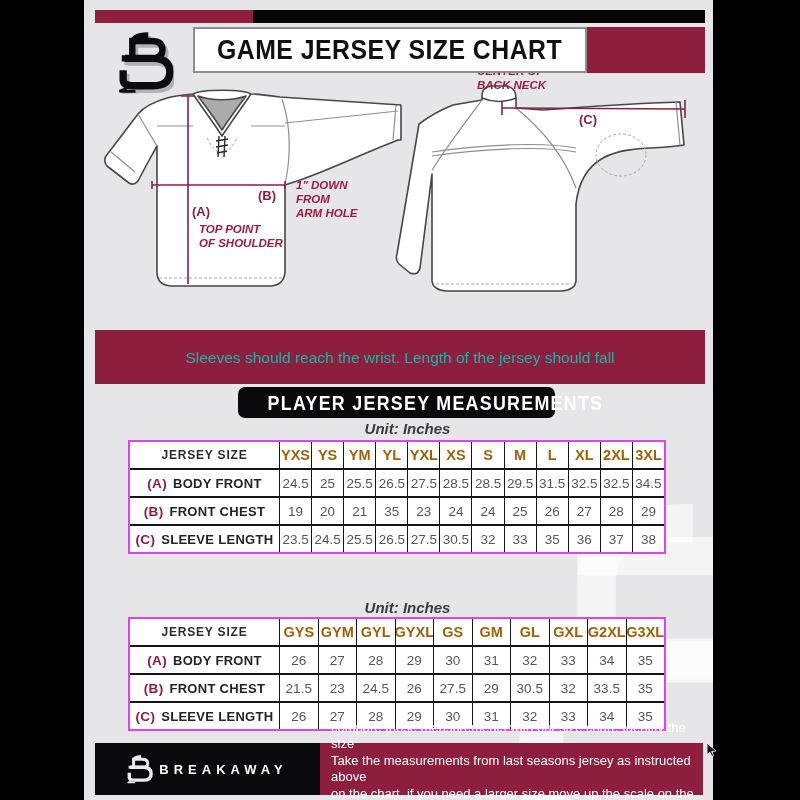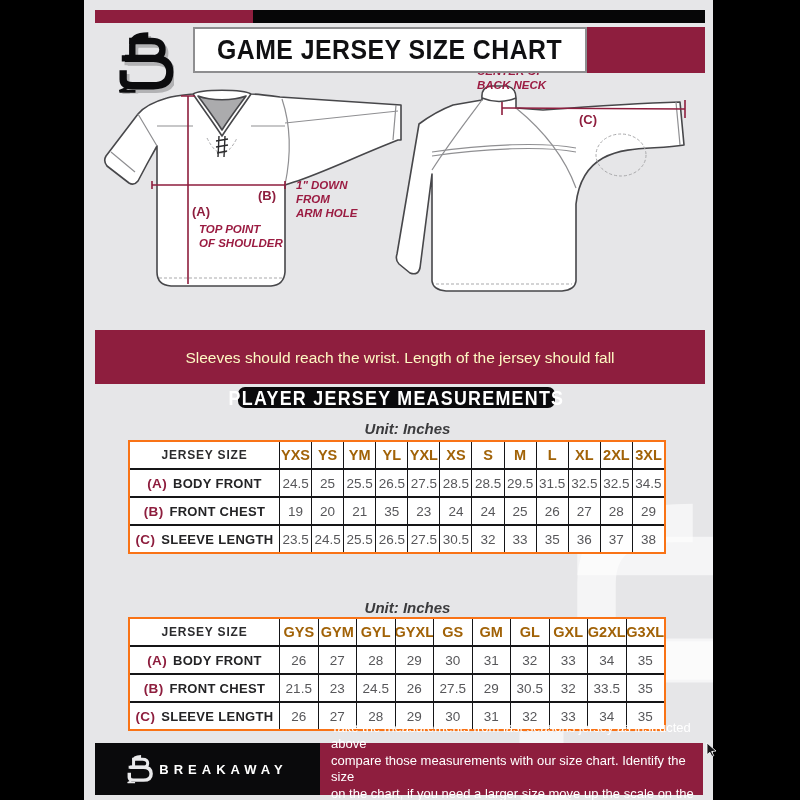--- a/index.html
+++ b/index.html
@@ -12,32 +12,32 @@
   .topbar{top:10px;height:13px;}
   .topbar.maroon{left:11px;width:158px;background:#8E1E3E;}
   .topbar.black{left:169px;width:452px;background:#060607;}
   .titlebox{left:109px;top:27px;width:394px;height:46px;background:#fff;border:2px solid #8e8e90;
             box-sizing:border-box;display:flex;align-items:center;justify-content:center;z-index:3;}
   .titlebox span{font-weight:800;font-size:27px;color:#101012;letter-spacing:.5px;transform:scaleX(.92);white-space:nowrap;}
   .titlemaroon{left:503px;top:27px;width:118px;height:46px;background:#8E1E3E;}
   .toplogo{left:34px;top:30px;z-index:4;}
 
   
-  .notice{left:11px;top:330px;width:610px;height:54px;background:#8E1E3E;color:#fef9c3;
+  .notice{left:11px;top:330px;width:610px;height:54px;background:#8E1E3E;color:#14b8a6;
           display:flex;flex-direction:column;align-items:center;justify-content:center;z-index:3;}
   .notice div{font-size:15.5px;line-height:21px;text-align:center;}
 
   
-  .secbox{left:154px;width:317px;height:21px;background:#0a0a0c;border-radius:7px;
-          display:flex;align-items:center;justify-content:center;z-index:3;}
+  .secbox{left:154px;width:317px;height:31px;background:#0a0a0c;border-radius:7px;
+          display:flex;align-items:center;z-index:3;}
   .secbox span{color:#fff;font-weight:800;font-size:21px;letter-spacing:1.5px;transform:scaleX(.85);white-space:nowrap;}
   .unit{left:9px;width:629px;text-align:center;font-style:italic;font-weight:700;font-size:15px;color:#3b3b3d;z-index:3;}
 
   
-  .sztable{left:44px;width:538px;border:2px solid #f97316;background:#fff;box-sizing:border-box;z-index:3;}
+  .sztable{left:44px;width:538px;border:2px solid #d946ef;background:#fff;box-sizing:border-box;z-index:3;}
   .trow{display:grid;height:26px;}
   .cols12{grid-template-columns:149px repeat(12,1fr);}
   .cols10{grid-template-columns:149px repeat(10,1fr);}
   .trow + .trow{border-top:2px solid #151517;}
   .tcell{display:flex;align-items:center;justify-content:center;overflow:hidden;}
   .tcell + .tcell{border-left:1.5px solid #151517;}
   .corner-cell{font-size:12px;font-weight:600;letter-spacing:.8px;color:#2c2c2e;}
   .size-cell{font-weight:700;font-size:14.5px;color:#a16207;}
   .val-cell{font-size:13.5px;color:#57575a;}
   .label-cell{gap:6px;font-size:13px;font-weight:600;color:#242426;letter-spacing:.3px;}
@@ -294,22 +294,22 @@
       </div>
   </div>
 
   <div class="abs footblack">
     <svg width="26" height="30" viewBox="0 0 60 70">
       <use href="#blogo" stroke="#e9e9eb"></use>
     </svg>
     <span class="brand">BREAKAWAY</span>
   </div>
   <div class="abs footmaroon">
+    <div>compare those measurements  with our size chart. Identify the size</div>
     <div>Take the measurements from last seasons jersey as instructed above</div>
-    <div>compare those measurements  with our size chart. Identify the size</div>
     <div>on the chart, if you need a larger size move up the scale on the chart</div>
   </div>
 
 </div>
 
 
 <svg id="cursor" width="12" height="15" viewBox="0 0 12 15">
   <path d="M1,1 L10,9 L5.6,9.6 L7.8,13.6 L5.9,14.5 L3.9,10.3 L1,12.6 Z" fill="#161618" stroke="#fff" stroke-width="0.8"></path>
 </svg>
 

